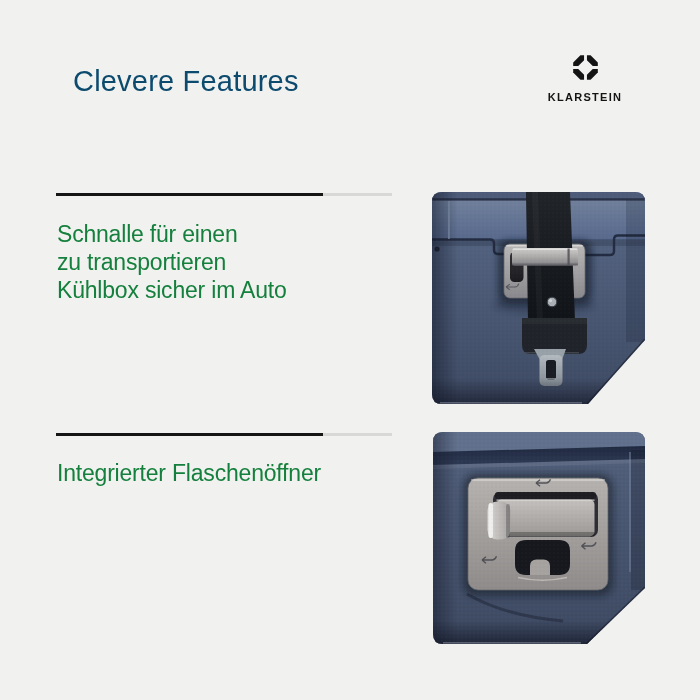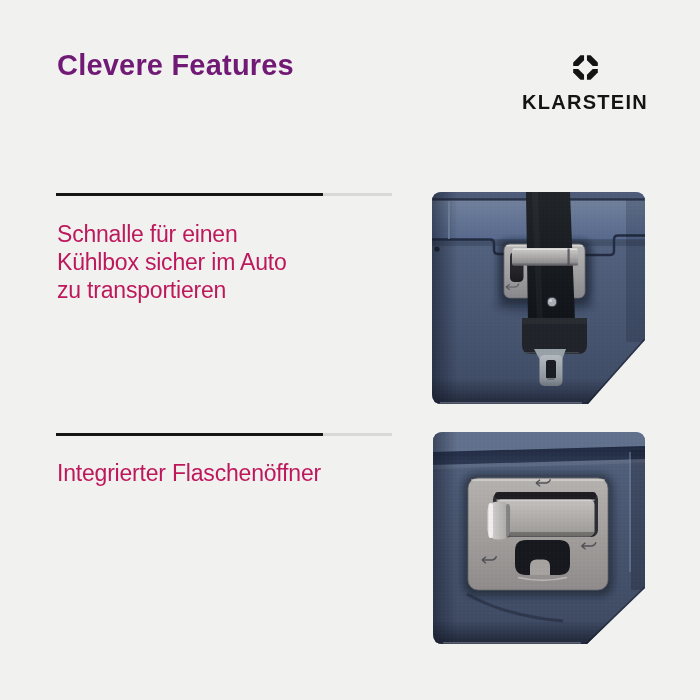--- a/index.html
+++ b/index.html
@@ -6,42 +6,42 @@
   body{
     width:700px;height:700px;
     background:#f1f1ef;
     font-family:"Liberation Sans", sans-serif;
     position:relative;
     overflow:hidden;
     -webkit-font-smoothing:antialiased;
   }
   .canvas{position:absolute;inset:0;}
   .title{
-    position:absolute;left:57px;top:50px;margin:0;
-    font-size:29px;line-height:30px;font-weight:700;
-    letter-spacing:0.2px;color:#701a75;
+    position:absolute;left:57px;top:50px;margin:16px;
+    font-size:29px;line-height:30px;font-weight:400;
+    letter-spacing:0.2px;color:#0c4a6e;
   }
   .logo{
     position:absolute;left:523px;top:53px;width:124px;
     display:flex;flex-direction:column;align-items:center;
   }
   .logo-icon{width:29px;height:29px;display:block;}
   .wordmark{
-    margin-top:9px;font-size:20px;font-weight:700;
+    margin-top:9px;font-size:11px;font-weight:700;
     letter-spacing:1.3px;color:#141414;white-space:nowrap;text-align:right;
   }
   .divider{position:absolute;left:56px;width:336px;height:3px;display:flex;}
   .divider .d-dark{width:267px;height:100%;background:#161616;}
   .divider .d-light{flex:1;height:100%;background:#d8d8d6;}
   .divider-1{top:193px;}
   .divider-2{top:433px;}
   .feature-text{
     position:absolute;left:57px;
     font-size:23px;line-height:28px;letter-spacing:-0.2px;
-    color:#be185d;font-weight:400;
+    color:#15803d;font-weight:400;
   }
   .text-1{top:220px;}
   .text-2{top:459px;text-align:center;}
   .photo{position:absolute;}
   .photo-1{left:432px;top:192px;width:213px;height:212px;}
   .photo-2{left:433px;top:432px;width:212px;height:212px;}
   .photo svg{width:100%;height:100%;display:block;}
 </style>
 </head>
 <body>
@@ -62,22 +62,22 @@
     <div class="wordmark">KLARSTEIN</div>
   </div>
 
   <div class="divider divider-1">
     <span class="d-dark"></span>
     <span class="d-light"></span>
   </div>
 
   <div class="feature-text text-1">
     <div class="line">Schnalle für einen</div>
+    <div class="line">zu transportieren</div>
     <div class="line">Kühlbox sicher im Auto</div>
-    <div class="line">zu transportieren</div>
   </div>
 
   <div class="photo photo-1">
     <svg viewBox="0 0 213 212" aria-hidden="true">
       <defs>
         <clipPath id="p1clip">
           <path d="M10,0 H203 Q213,0 213,10 V148 L156,212 H10 Q0,212 0,202 V10 Q0,0 10,0 Z"></path>
         </clipPath>
         <linearGradient id="p1face" x1="0" y1="0" x2="0" y2="1">
           <stop offset="0" stop-color="#586885"></stop>

